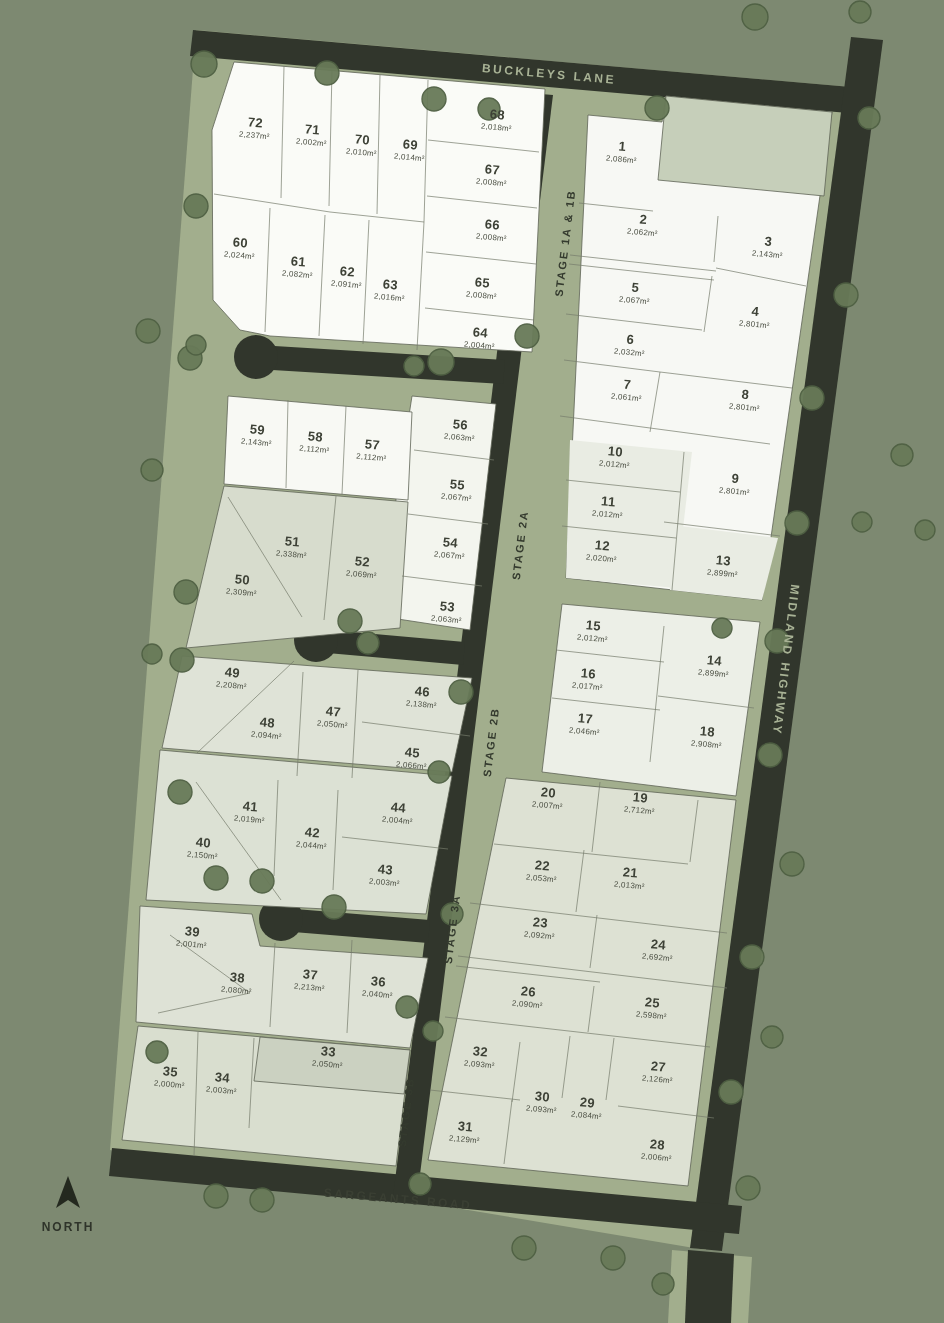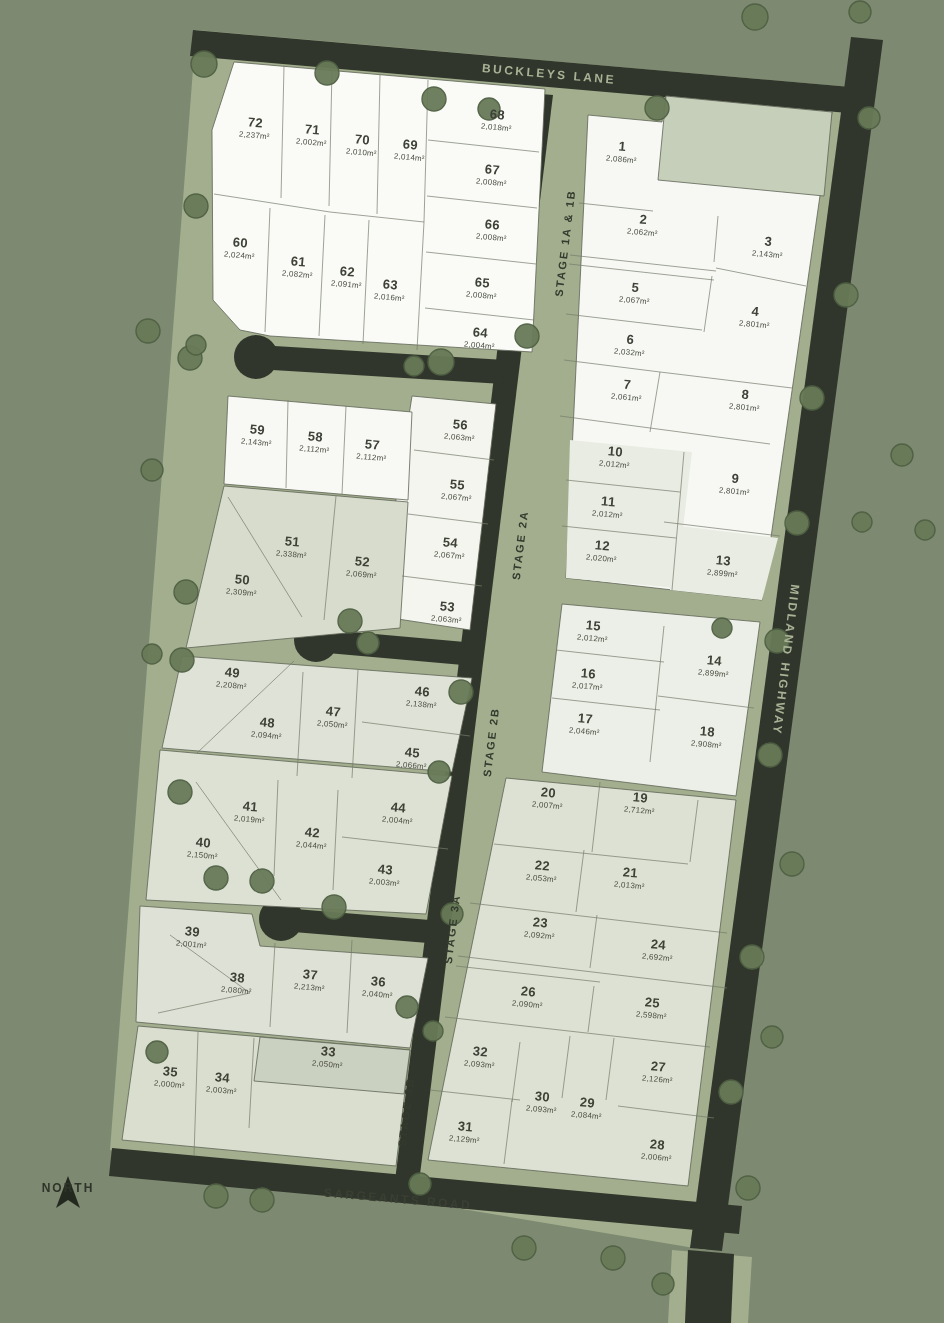--- a/index.html
+++ b/index.html
@@ -11,21 +11,21 @@
   .lbl{position:absolute;transform:translate(-50%,-50%) rotate(5deg);
        white-space:nowrap;color:#3a3f33;letter-spacing:2.5px;
        font-size:12px;font-weight:600;}
   .lbl.on-road{color:#a8b295;font-weight:600;}
   .lbl.stage{transform:translate(-50%,-50%) rotate(-83deg);font-size:11px;letter-spacing:2px;color:#343a2e;}
   .lbl.highway{transform:translate(-50%,-50%) rotate(97deg);}
   .lot{position:absolute;transform:translate(-50%,-50%) rotate(5deg);
        text-align:center;line-height:1.15;cursor:pointer;}
   .lot-n{font-size:13px;font-weight:600;color:#3d4136;letter-spacing:.5px;}
   .lot-a{font-size:8px;color:#4a4e42;letter-spacing:.2px;}
-  #north{position:absolute;left:40px;top:1178px;width:56px;text-align:center;}
+  #north{position:absolute;left:40px;top:1217px;width:56px;text-align:center;}
   #north .n-label{font-size:12px;font-weight:700;letter-spacing:2px;color:#2f342a;margin-top:3px;}
 </style>
 </head>
 <body>
 
 <div id="canvas">
 
   <svg id="plan-svg" width="944" height="1323" viewBox="0 0 944 1323">
 
     <g>

